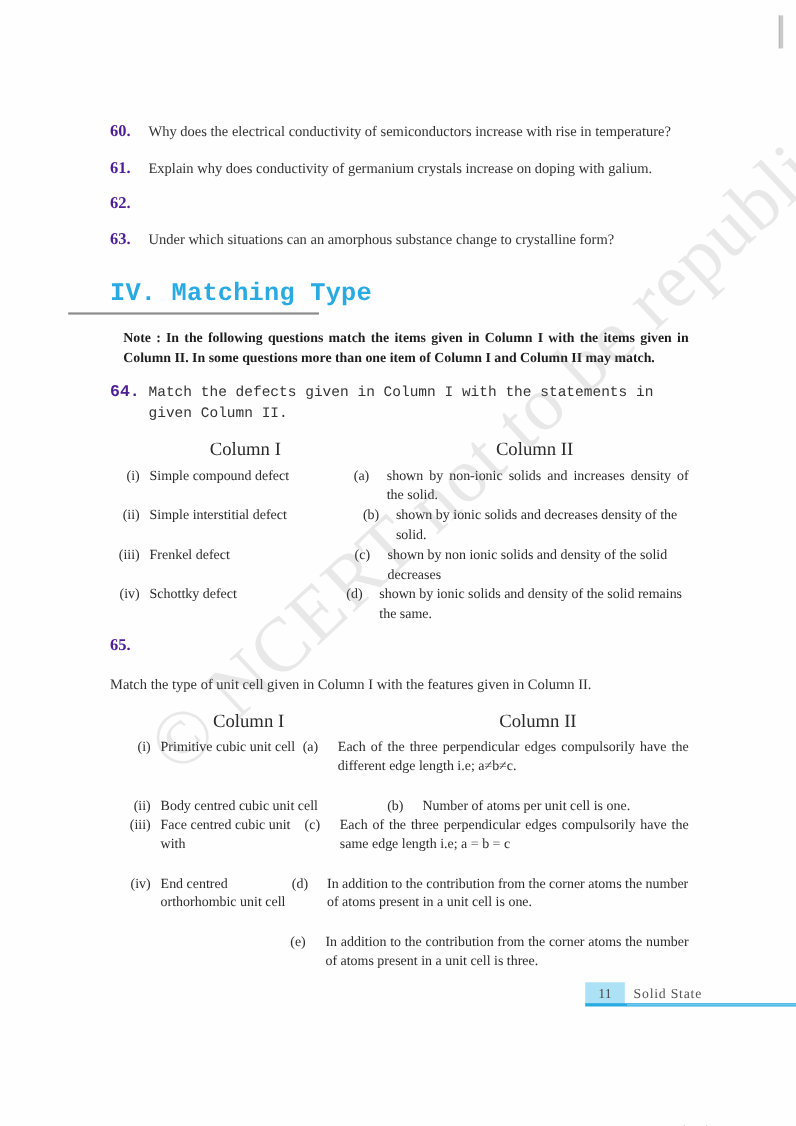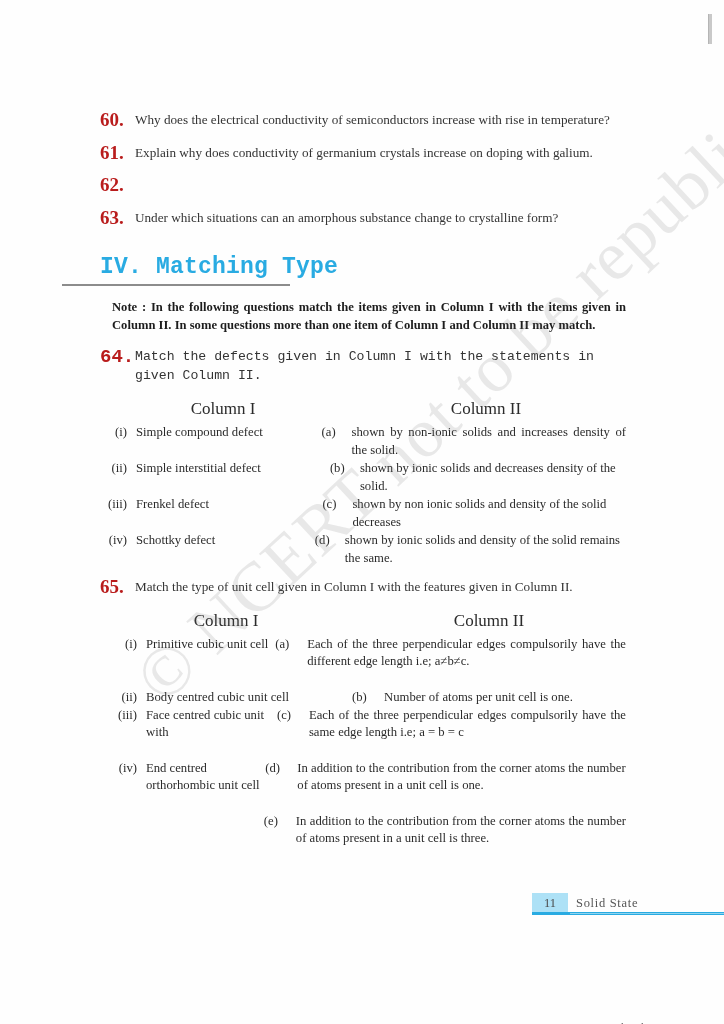--- a/index.html
+++ b/index.html
@@ -70,23 +70,23 @@
   
   .qrow {
     display: flex;
     align-items: flex-start;
     margin: 0 0 14px 0;
     padding: 0 98px 0 100px;
   }
   .qnum {
     flex: 0 0 35px;
     font-weight: bold;
-    font-size: 19px;
+    font-size: 15px;
     line-height: 18.5px;
-    color: #b91c1c;
+    color: #4c1d95;
   }
   .qtext {
     flex: 1 1 auto;
     font-size: 13.2px;
     line-height: 18.5px;
     text-align: justify;
     color: #333333;
   }
   .qtext.nojust { text-align: left; }
 
@@ -255,21 +255,21 @@
     position: absolute;
     left: 603px;
     top: 1021px;
     font-family: Liberation Sans, sans-serif;
     font-size: 14px;
     color: #555555;
     letter-spacing: 0.2px;
     z-index: 4;
   }
   .sp-top-14 { margin-top: 14px; font-family: Liberation Mono, monospace; }
-  .sp-top-10 { margin-top: 10px; }
+  .sp-top-10 { margin-top: 10px; flex-direction: column; }
   .sp-top-4  { margin-top: 4px; }
 </style>
 </head>
 <body>
 
 <div id="page">
 
   <div id="scan-mark"></div>
 
   <div id="watermark">

